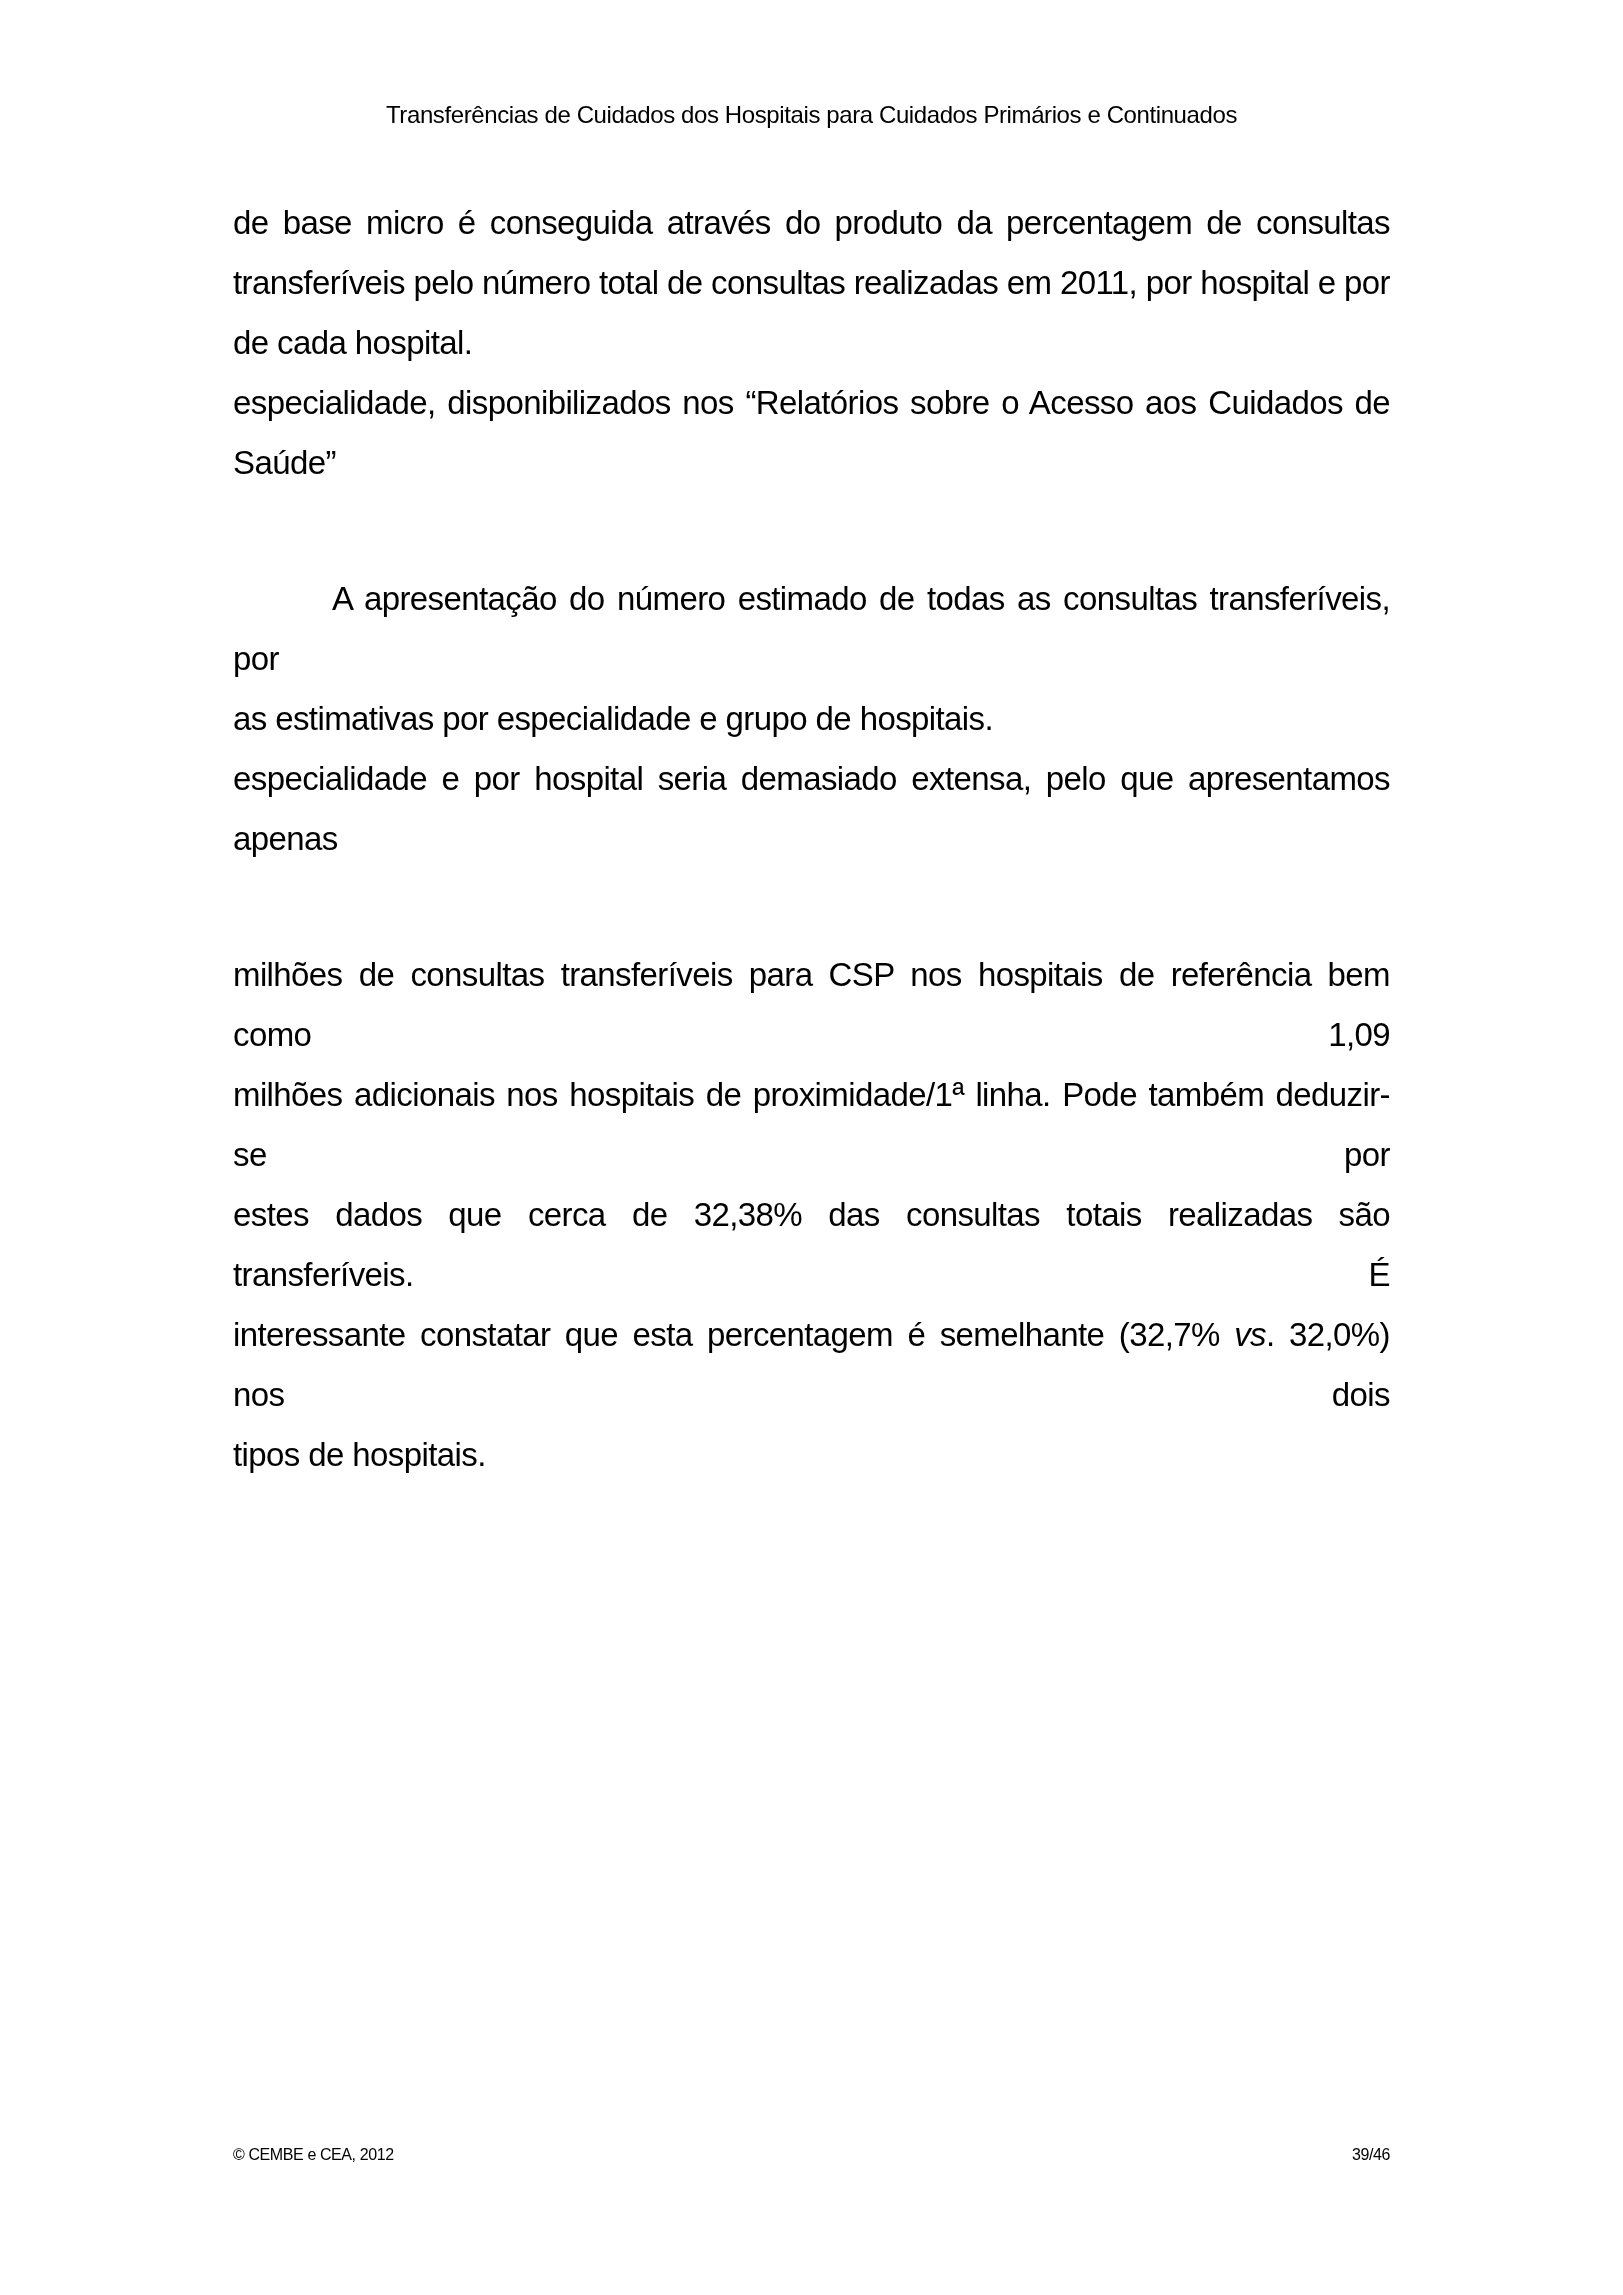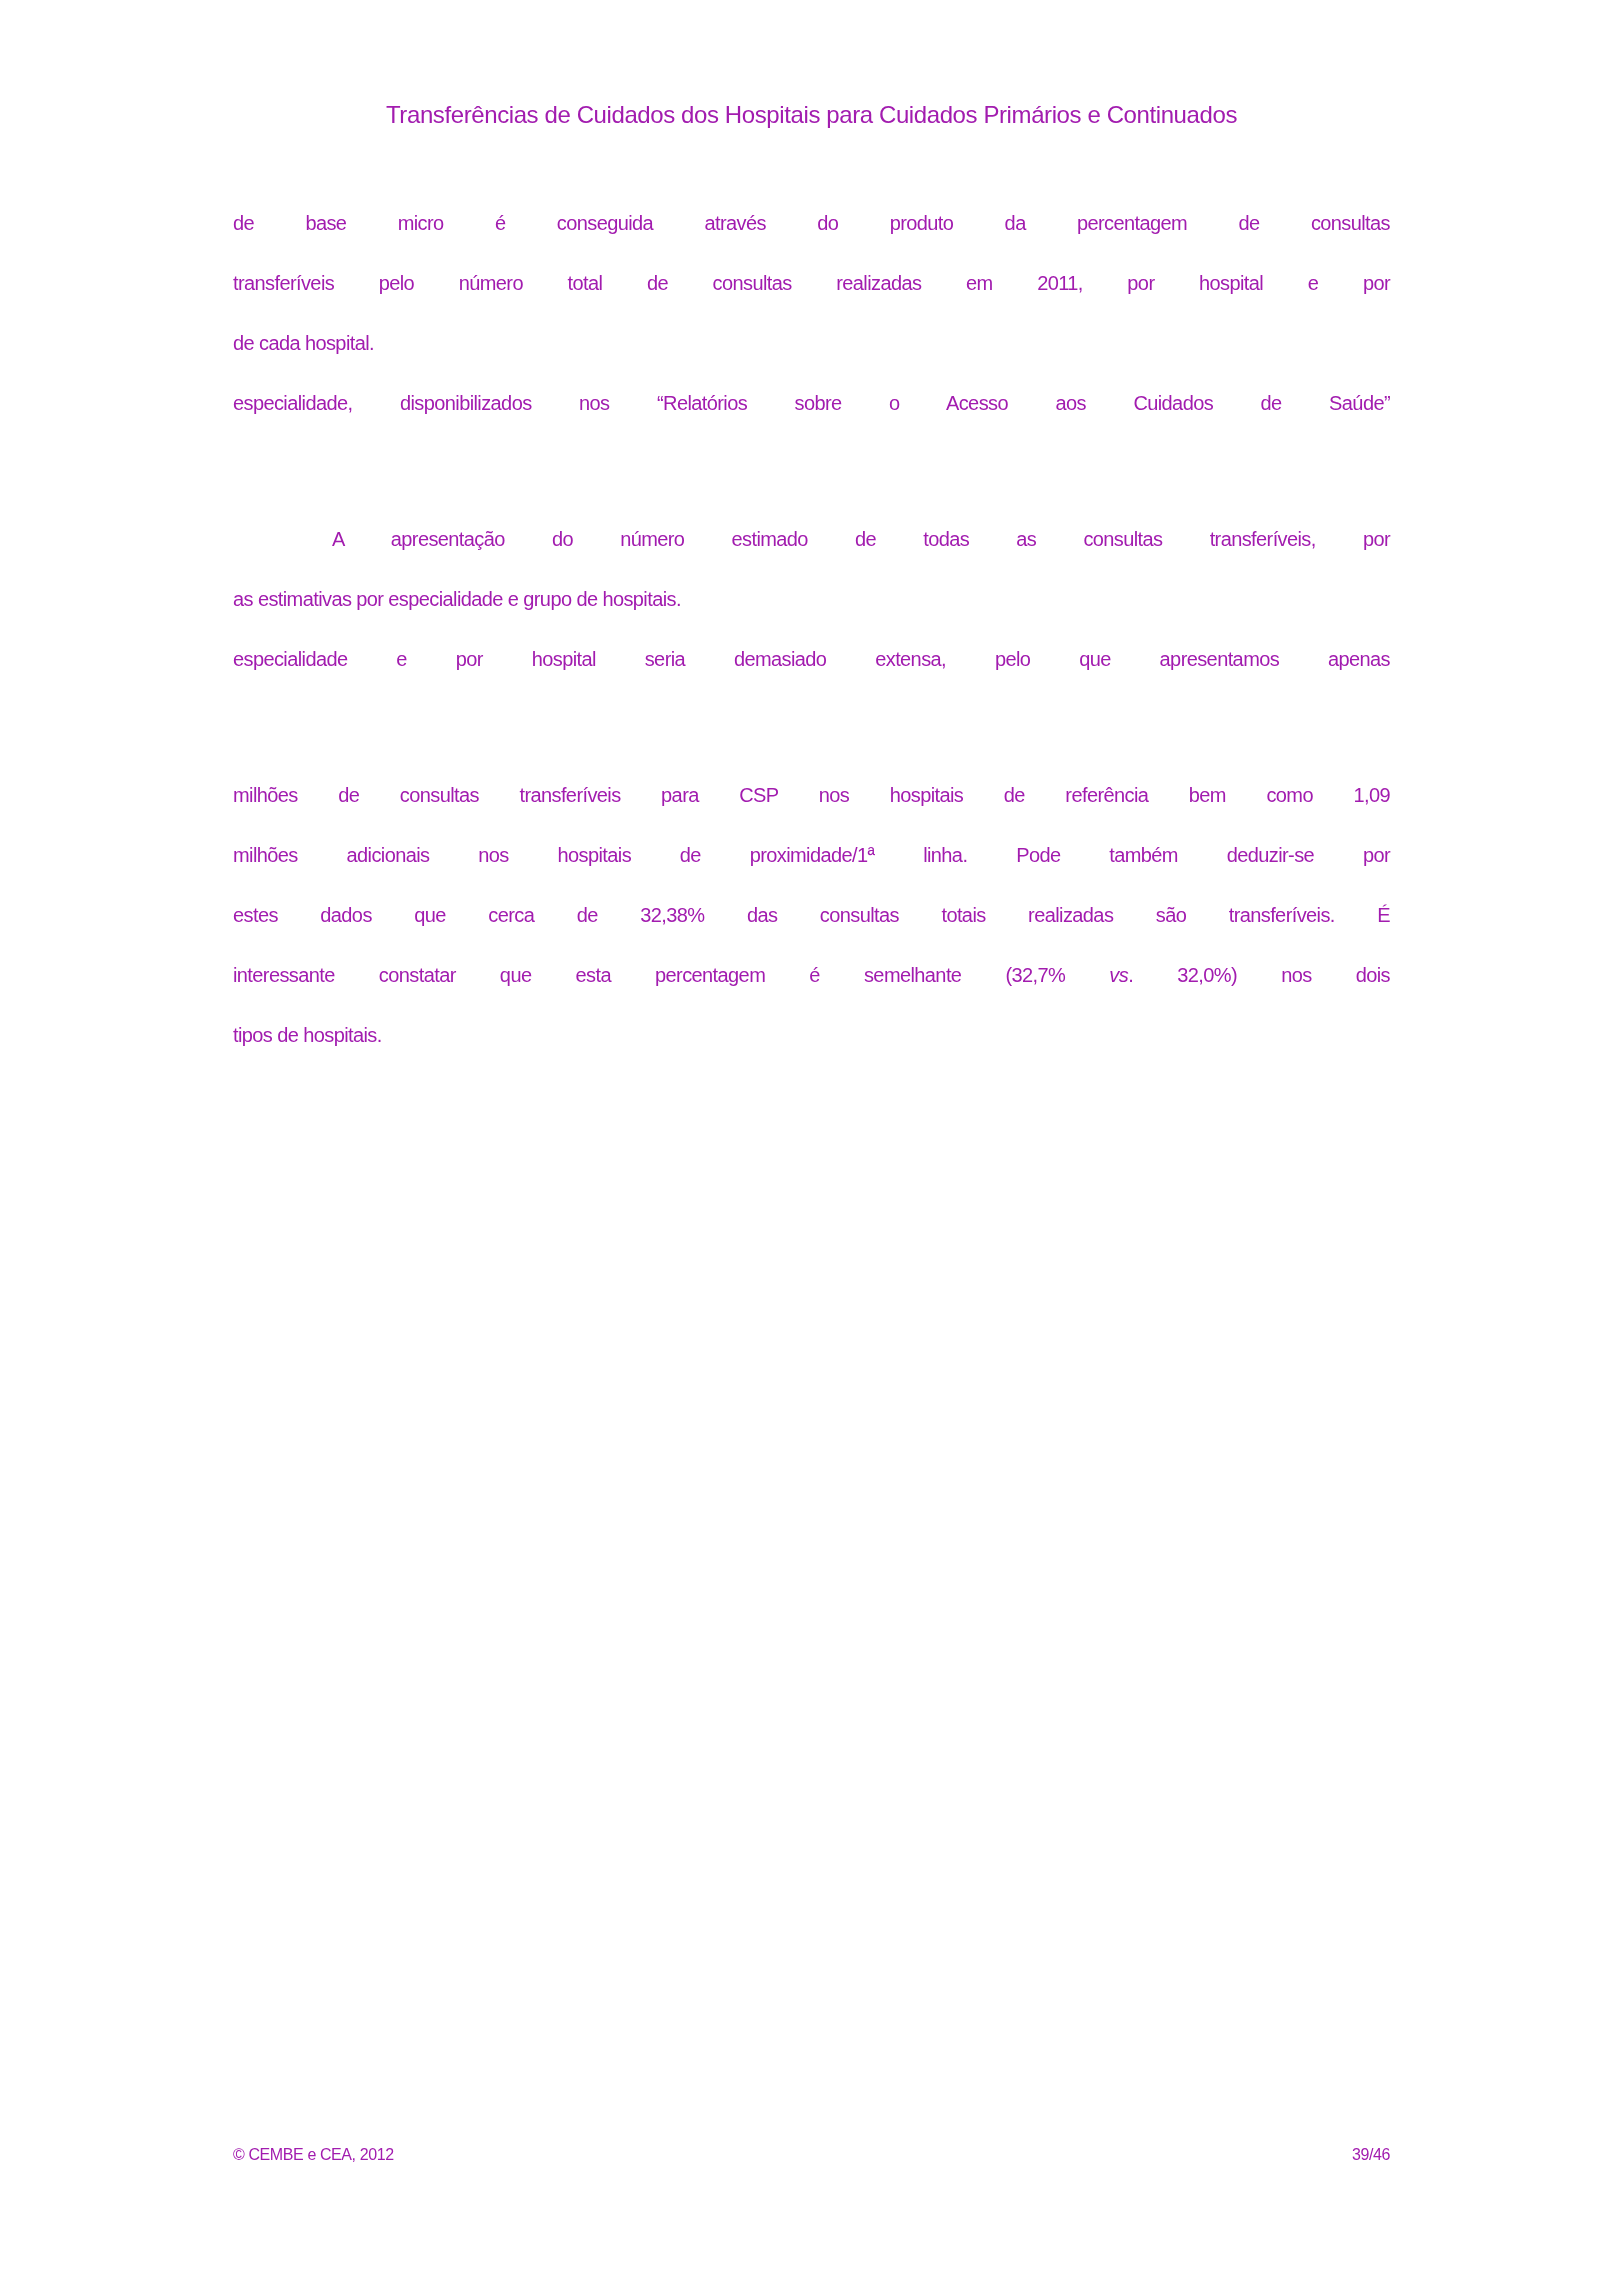--- a/index.html
+++ b/index.html
@@ -6,21 +6,21 @@
     margin: 0;
     padding: 0;
     background: #e8e8e8;
   }
   .page {
     position: relative;
     width: 1623px;
     height: 2295px;
     background: #ffffff;
     font-family: "Liberation Sans", sans-serif;
-    color: #a21caf;
+    color: #000000;
     overflow: hidden;
   }
   .running-header {
     position: absolute;
     top: 98px;
     left: 233px;
     width: 1157px;
     font-size: 24px;
     line-height: 33px;
     letter-spacing: -0.4px;
@@ -33,21 +33,21 @@
     left: 233px;
     width: 1157px;
   }
   .para {
     margin: 0 0 76px 0;
   }
   .para:last-child {
     margin-bottom: 0;
   }
   .line {
-    font-size: 20px;
+    font-size: 33px;
     line-height: 60px;
     letter-spacing: -0.6px;
     text-align: justify;
     text-align-last: justify;
     text-justify: inter-word;
   }
   .line.indent {
     text-indent: 99px;
   }
   .line.last {

